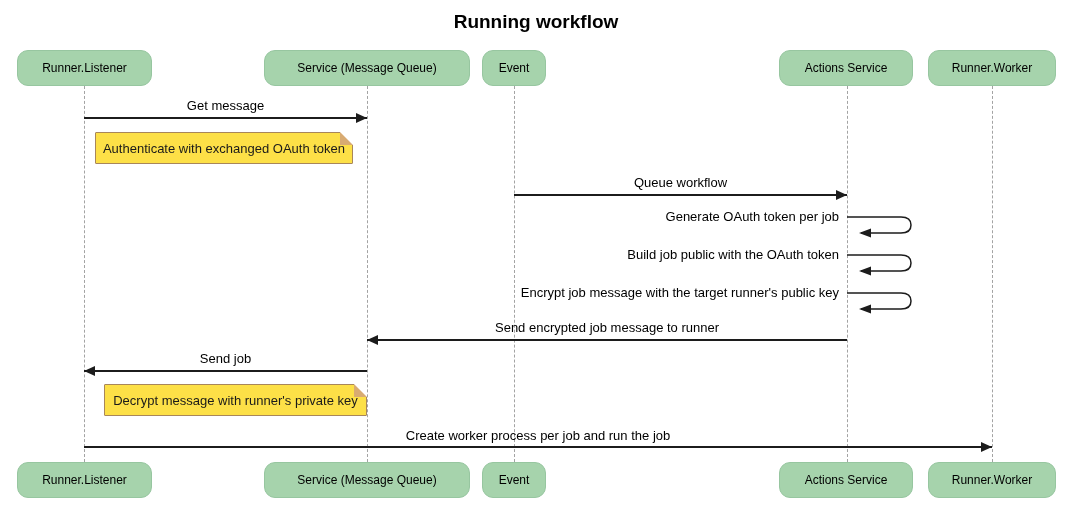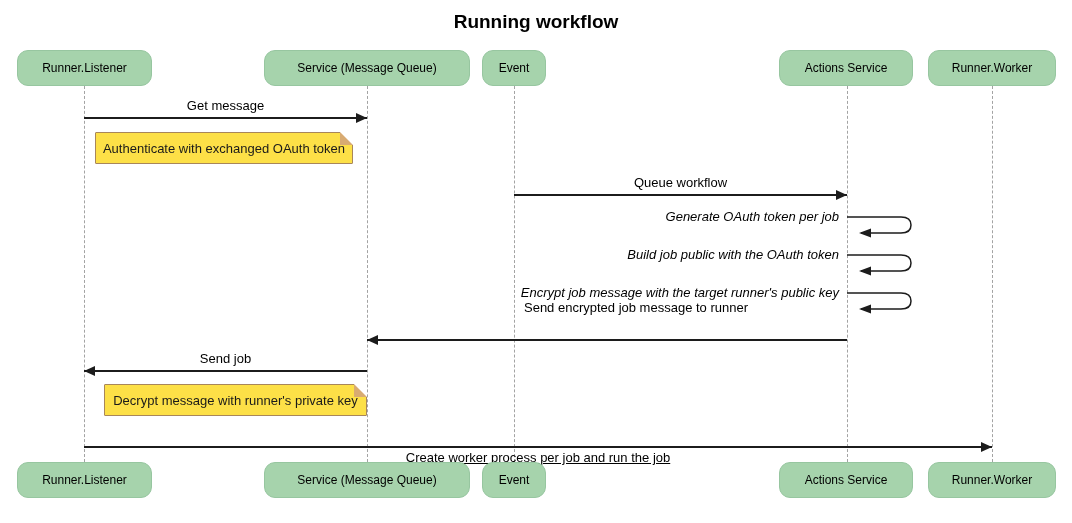--- a/index.html
+++ b/index.html
@@ -19,21 +19,21 @@
     border-radius:11px; display:flex; align-items:center; justify-content:center;
     font-size:12px; color:#000; box-sizing:border-box;
   }
   .msg-line { position:absolute; height:1.5px; background:#1c1c1c; }
   .msg-label {
     position:absolute; font-size:13px; height:16px; line-height:16px;
     text-align:center; color:#000; white-space:nowrap;
   }
   .self-label {
     position:absolute; font-size:13px; height:16px; line-height:16px;
-    text-align:right; color:#000; white-space:nowrap;font-style:italic;
+    text-align:right; color:#000; white-space:nowrap;
   }
   .arrow-right {
     position:absolute; width:0; height:0;
     border-top:5px solid transparent; border-bottom:5px solid transparent;
     border-left:11px solid #1c1c1c;
   }
   .arrow-left {
     position:absolute; width:0; height:0;
     border-top:5px solid transparent; border-bottom:5px solid transparent;
     border-right:11px solid #1c1c1c;
@@ -90,31 +90,31 @@
     <path d="M0,4 H54 Q64,4 64,12 Q64,20 54,20 H14" fill="none" stroke="#1c1c1c" stroke-width="1.5"></path>
     <polygon points="24,15.5 24,24.5 12,20" fill="#1c1c1c"></polygon>
   </svg>
 
   <div class="self-label" style="right:233px; top:285px; left:450px;">Encrypt job message with the target runner's public key</div>
   <svg class="loop-svg" style="left:847px; top:289px;" viewBox="0 0 72 26">
     <path d="M0,4 H54 Q64,4 64,12 Q64,20 54,20 H14" fill="none" stroke="#1c1c1c" stroke-width="1.5"></path>
     <polygon points="24,15.5 24,24.5 12,20" fill="#1c1c1c"></polygon>
   </svg>
 
-  <div class="msg-label" style="left:367px; top:300px; width:480px;padding-left:29px;">Send encrypted job message to runner</div>
+  <div class="msg-label" style="left:367px; top:320px; width:480px;">Send encrypted job message to runner</div>
   <div class="msg-line" style="left:367px; top:339px; width:480px;"></div>
   <div class="arrow-left" style="left:367px; top:335px;"></div>
 
   <div class="msg-label" style="left:84px; top:351px; width:283px;">Send job</div>
   <div class="msg-line" style="left:84px; top:370px; width:283px;"></div>
   <div class="arrow-left" style="left:84px; top:366px;"></div>
 
   <div class="note" style="left:104px; top:384px; width:263px;">Decrypt message with runner's private key</div>
 
-  <div class="msg-label" style="left:84px; top:450px; width:908px;text-decoration:underline;">Create worker process per job and run the job</div>
+  <div class="msg-label" style="left:84px; top:428px; width:908px;">Create worker process per job and run the job</div>
   <div class="msg-line" style="left:84px; top:446px; width:908px;"></div>
   <div class="arrow-right" style="left:981px; top:442px;"></div>
 
   <div class="participant" style="left:17px;  top:462px; width:135px;">Runner.Listener</div>
   <div class="participant" style="left:264px; top:462px; width:206px;">Service (Message Queue)</div>
   <div class="participant" style="left:482px; top:462px; width:64px;">Event</div>
   <div class="participant" style="left:779px; top:462px; width:134px;">Actions Service</div>
   <div class="participant" style="left:928px; top:462px; width:128px;">Runner.Worker</div>
 
 </div>

